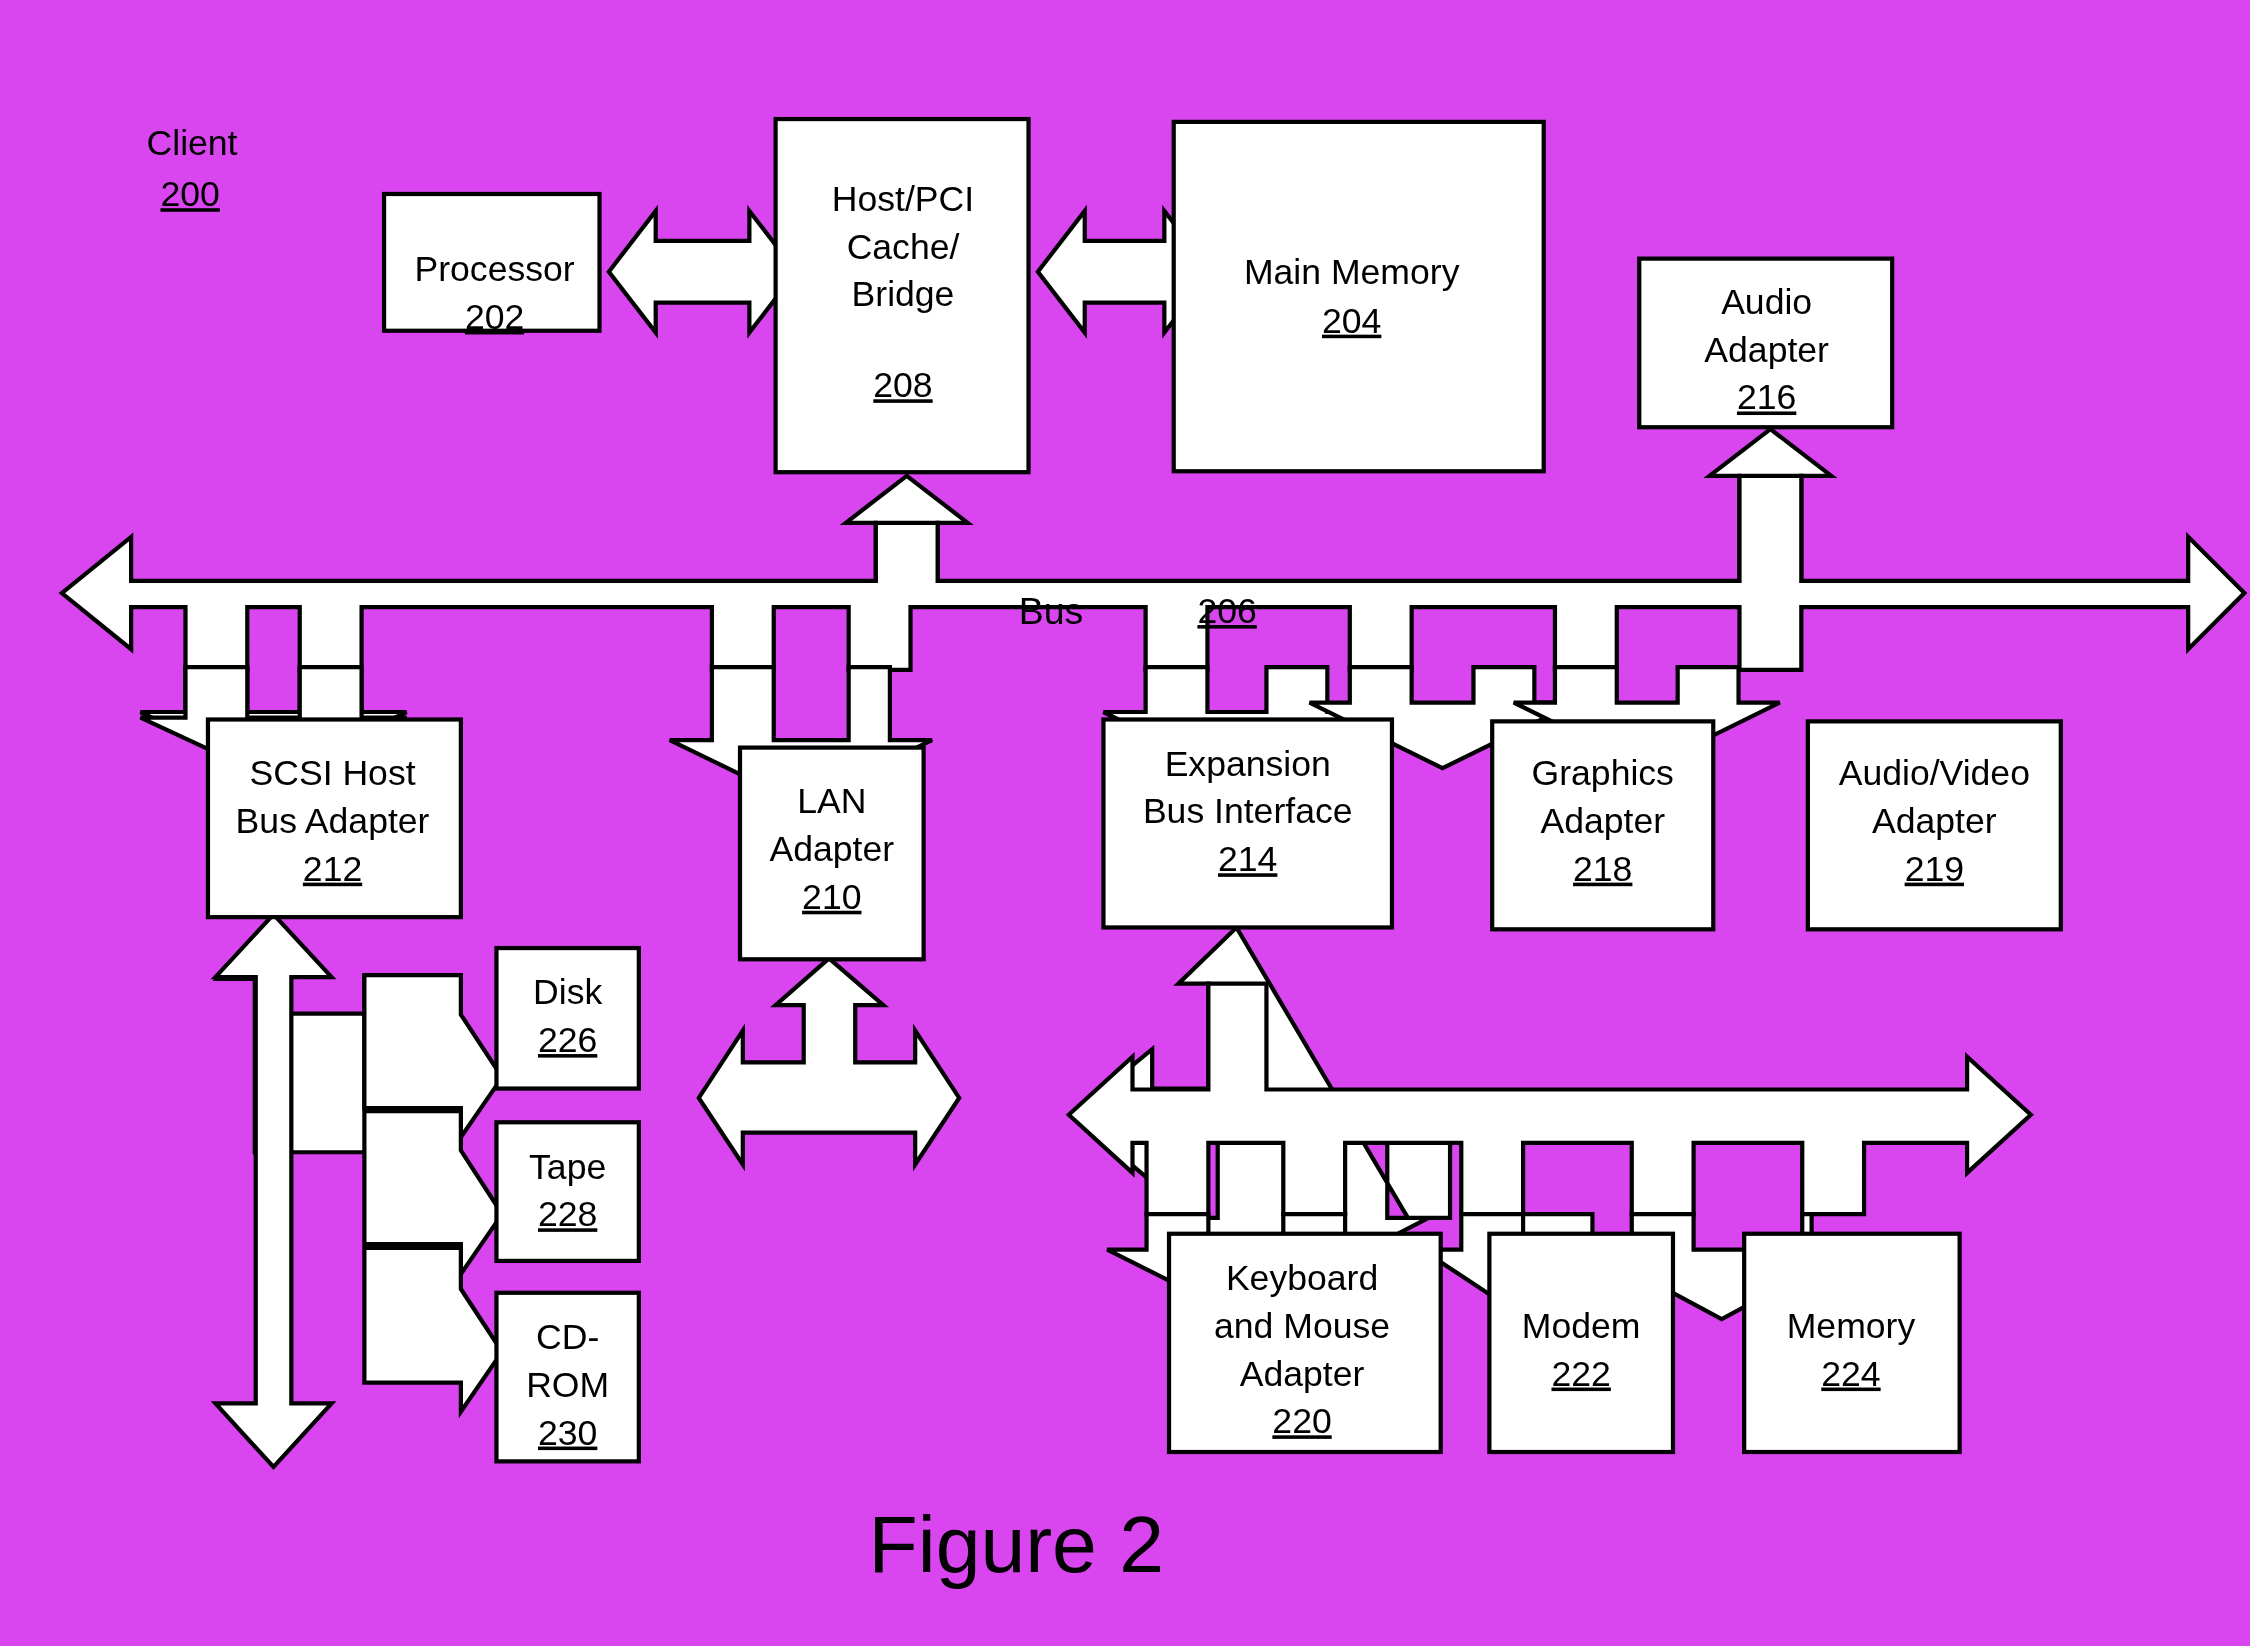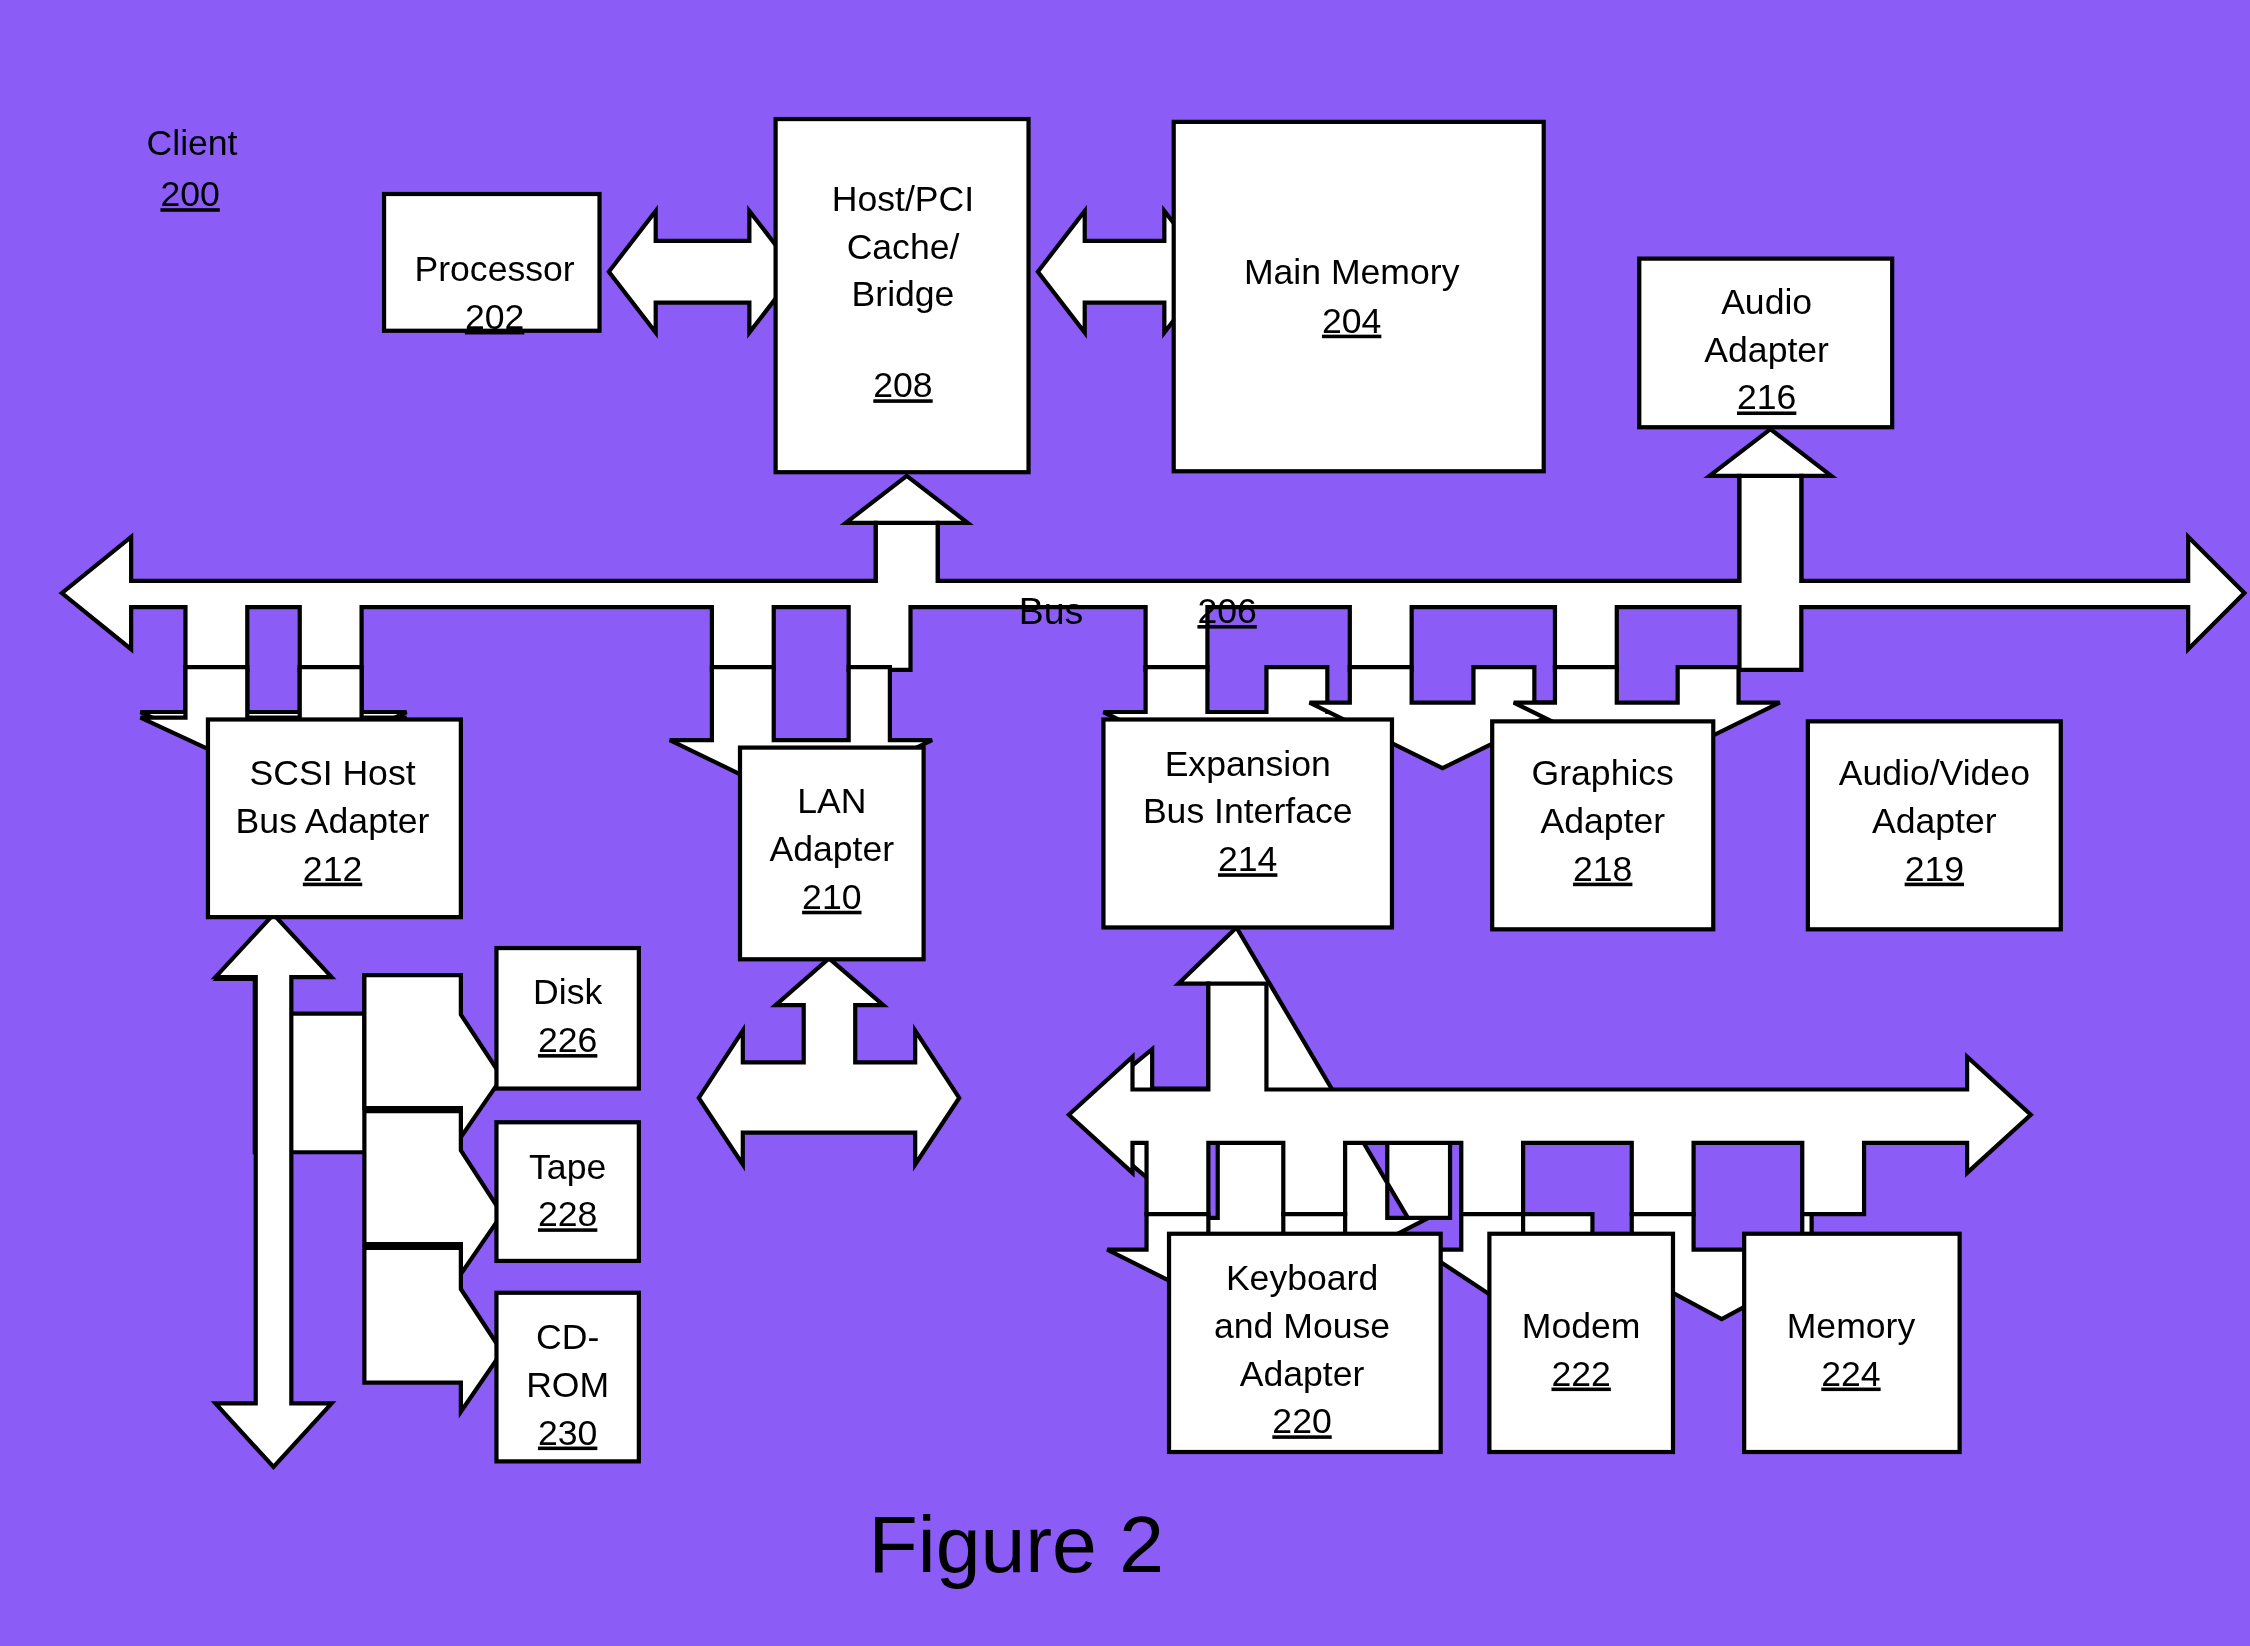--- a/index.html
+++ b/index.html
@@ -11,21 +11,21 @@
     width: 2250px;
     height: 1646px;
     font-family: "Liberation Sans", sans-serif;
     color: #000000;
     overflow: hidden;
   }
   #diagram-root {
     position: relative;
     width: 2250px;
     height: 1646px;
-    background: #8b5cf6;
+    background: #d946ef;
   }
   svg#figure-svg {
     position: absolute;
     left: 0;
     top: 0;
     width: 2250px;
     height: 1646px;
     display: block;
   }
   .boxshape {

